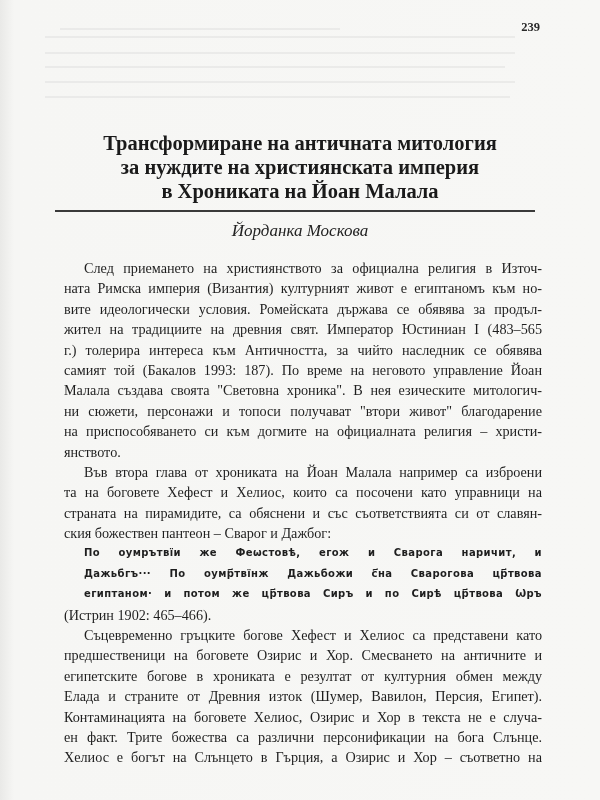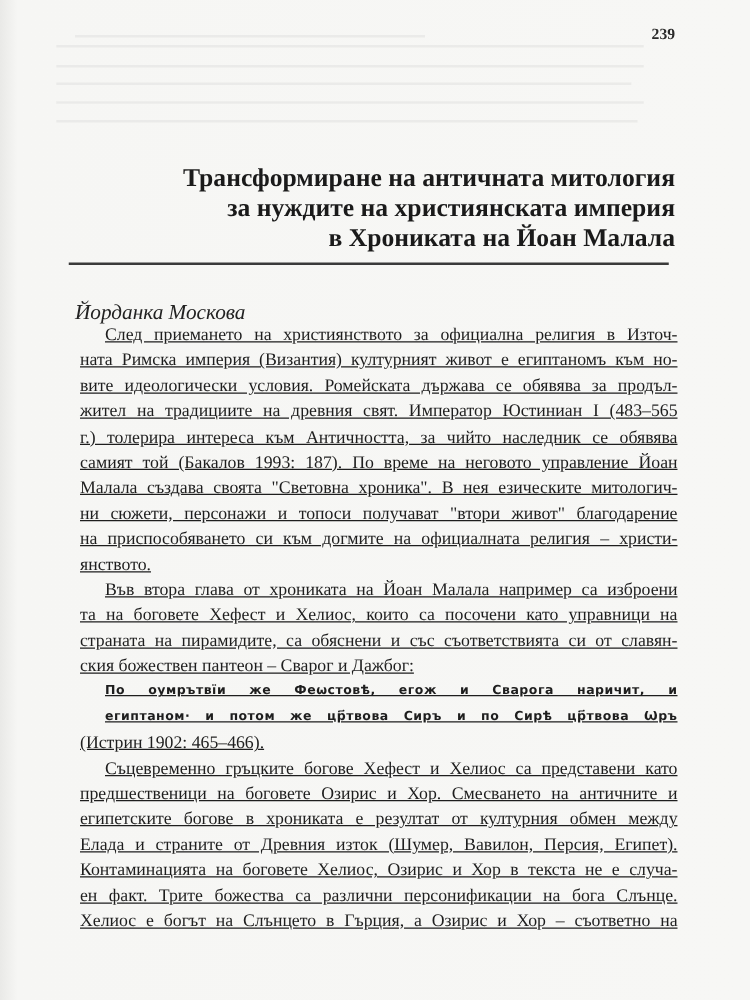--- a/index.html
+++ b/index.html
@@ -31,61 +31,60 @@
     right: 60px;
     font-size: 12.5px;
     font-weight: bold;
     color: #2a2a2a;
   }
   .title {
     position: absolute;
     top: 131px;
     left: 60px;
     width: 480px;
-    text-align: right;
+    text-align: center;
     font-weight: bold;
     font-size: 20.5px;
     line-height: 24px;
     color: #1a1a1a;
   }
   .title-rule {
     position: absolute;
     top: 210px;
     left: 55px;
     width: 480px;
     height: 2px;
     background: #3a3a3a;
   }
   .author {
     position: absolute;
     top: 220px;
     left: 60px;
     width: 480px;
+    text-align: center;
     font-style: italic;
     font-size: 17px;
     line-height: 22px;
     color: #222;
-    margin-top: 19px;
   }
   .body {
     position: absolute;
     top: 258px;
     left: 64px;
     width: 478px;
   }
   .line {
     display: block;
     font-size: 14.2px;
     line-height: 20.4px;
     height: 20.4px;
     white-space: nowrap;
     text-align: justify;
     text-align-last: justify;
     color: #1e1e1e;
-    text-decoration: underline;
   }
   .line.last {
     text-align-last: left;
   }
   .line.indent {
     padding-left: 20px;
   }
   .line.oldslavonic {
     font-family: "DejaVu Sans", sans-serif;
     font-weight: bold;
@@ -135,20 +134,21 @@
 
     <div>
       <span class="line indent">Във втора глава от хрониката на Йоан Малала например са изброени</span>
       <span class="line">та на боговете Хефест и Хелиос, които са посочени като управници на</span>
       <span class="line">страната на пирамидите, са обяснени и със съответствията си от славян-</span>
       <span class="line last">ския божествен пантеон – Сварог и Дажбог:</span>
     </div>
 
     <div>
       <span class="line oldslavonic">По оумрътвїи же Феωстовѣ, егож и Сварога наричит, и</span>
+      <span class="line oldslavonic">Дажьбгъ··· По оумр҃твїнж Дажьбожи с҃на Сварогова цр҃твова</span>
       <span class="line oldslavonic">египтаном· и потом же цр҃твова Сиръ и по Сирѣ цр҃твова Ѡръ</span>
       <span class="line last">(Истрин 1902: 465–466).</span>
     </div>
 
     <div>
       <span class="line indent">Съцевременно гръцките богове Хефест и Хелиос са представени като</span>
       <span class="line">предшественици на боговете Озирис и Хор. Смесването на античните и</span>
       <span class="line">египетските богове в хрониката е резултат от културния обмен между</span>
       <span class="line">Елада и страните от Древния изток (Шумер, Вавилон, Персия, Египет).</span>
       <span class="line">Контаминацията на боговете Хелиос, Озирис и Хор в текста не е случа-</span>

